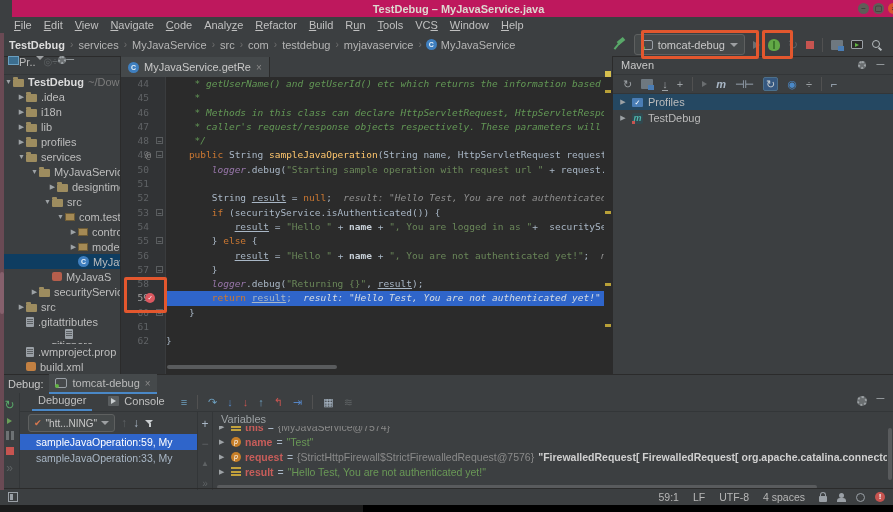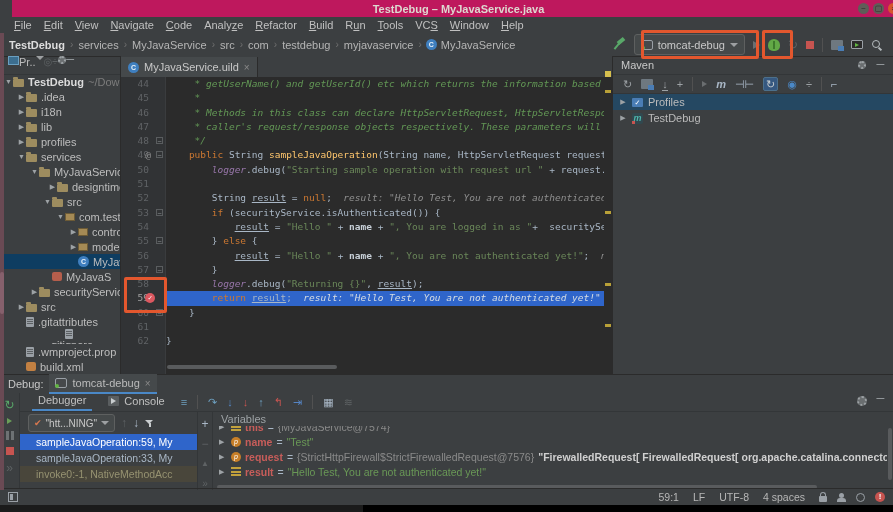--- a/index.html
+++ b/index.html
@@ -358,21 +358,21 @@
             <span class="ic ic-ant2"></span>
             <span class="tl">build.xml</span>
           </div>
         </div>
     </div>
 
     <div class="edit">
       <div class="tabbar">
         <div class="etab">
           <span class="ic ic-class">C</span>
-          <span class="tlabel">MyJavaService.uild</span>
+          <span class="tlabel">MyJavaService.getRe</span>
           <span class="tabclose">×</span>
         </div>
       </div>
       <div class="codewrap">
         <div class="gutter" id="gutter">
             <div class="gline">44</div>
             <div class="gline">45</div>
             <div class="gline">46</div>
             <div class="gline">47</div>
             <div class="gline">48<span class="fold">–</span></div>
@@ -505,21 +505,20 @@
                 <span class="tt">"htt...NING"</span>
                 <span class="caret"></span>
               </span>
               <span class="glyph st-dim">↑</span>
               <span class="glyph st-wh">↓</span>
               <span class="ic ic-funnel"></span>
             </div>
             <div id="framelist">
                 <div class="frow sel">sampleJavaOperation:59, My</div>
                 <div class="frow">sampleJavaOperation:33, My</div>
-                <div class="frow lib">invoke0:-1, NativeMethodAcc</div>
               </div>
           </div>
           <div class="vstrip">
             <span class="glyph st-wh">+</span>
             <span class="glyph st-dim">−</span>
             <span class="glyph st-dim" style="font-size:8px;">▲</span>
             <span class="glyph st-dim" style="font-size:10px;">»</span>
           </div>
           <div class="vars">
             <div class="phead" style="padding-left:8px;">Variables</div>

